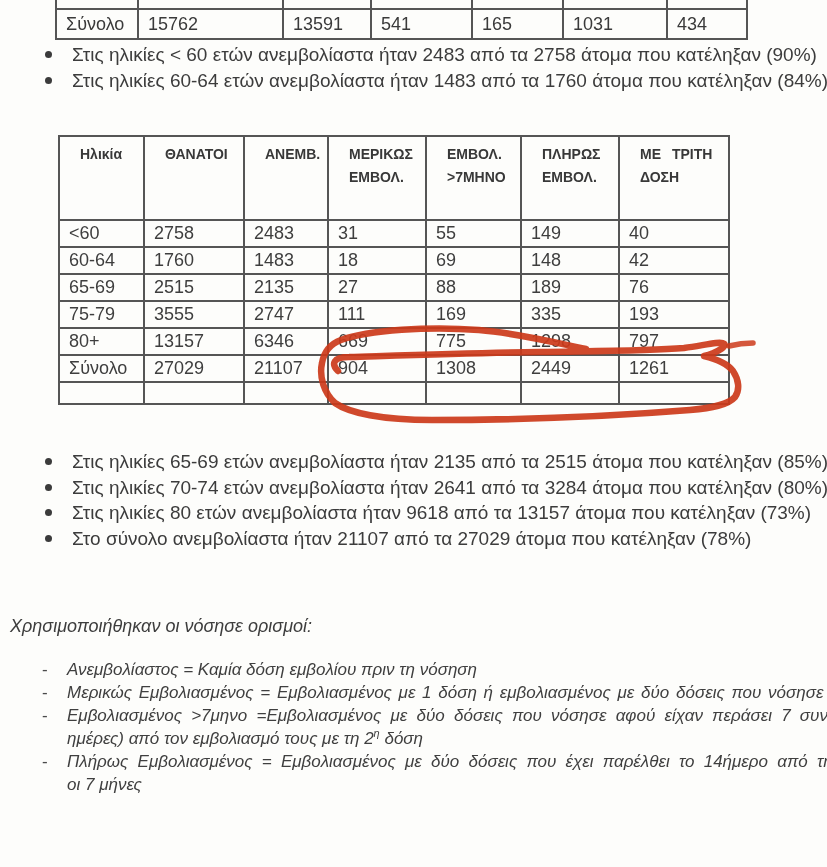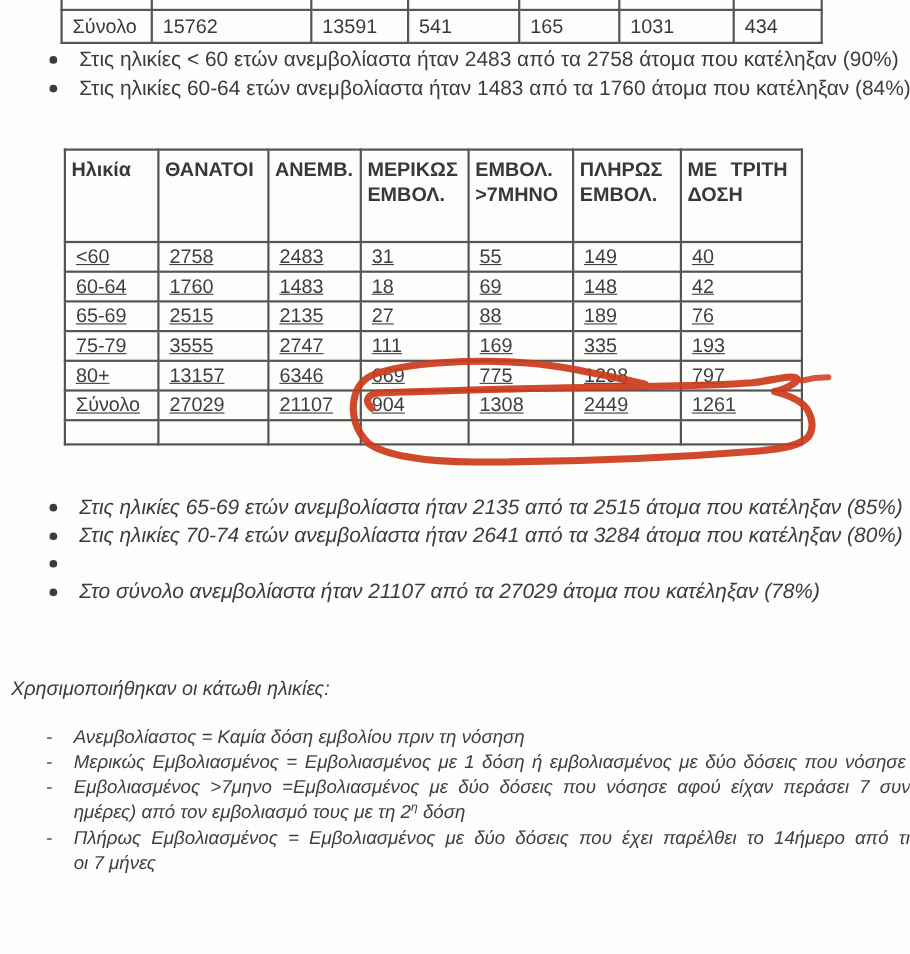--- a/index.html
+++ b/index.html
@@ -11,31 +11,31 @@
   
   table{border-collapse:collapse;position:absolute;table-layout:fixed;}
   td,th{border:2px solid #555;overflow:hidden;}
   .top-table{left:55px;top:-14px;width:691px;}
   .top-table td{font-size:18px;padding:0 0 0 9px;vertical-align:middle;color:#3a3a3a;}
   .top-table .sliver td{height:20px;}
   .top-table .sumrow td{height:28px;}
   .main-table{left:58px;top:135px;width:670px;}
   .main-table th{
     height:76px;vertical-align:top;text-align:left;
-    font-size:18px;font-weight:600;color:#383838;
-    padding:6px 4px 0 5px;line-height:23px;
+    font-size:14px;font-weight:600;color:#383838;
+    padding:6px 4px 0 20px;line-height:23px;
   }
-  .main-table td{font-size:18px;color:#3e3e3e;padding:0 0 0 9px;vertical-align:middle;text-decoration:underline;}
+  .main-table td{font-size:18px;color:#3e3e3e;padding:0 0 0 9px;vertical-align:middle;}
   .main-table tr.datarow td{height:25px;}
   .main-table tr.emptyrow td{height:20px;}
   .sp6{word-spacing:7px;}
   
   .bullets{position:absolute;left:0;width:827px;}
   .bullets-top{top:42px;}
-  .bullets-bottom{top:449px;font-style:italic;}
+  .bullets-bottom{top:449px;}
   .b-line{position:relative;height:25.6px;line-height:25.6px;padding-left:72px;
           white-space:nowrap;font-size:19px;color:#3c3c3c;}
   .dot{position:absolute;left:45px;top:9px;width:7px;height:7px;border-radius:50%;background:#3b3b3b;}
   
   .defs-heading{position:absolute;left:10px;top:616px;font-style:italic;font-size:18px;color:#3d3d3d;white-space:nowrap;}
   .defs{position:absolute;left:0;top:658px;width:827px;}
   .d-line{position:relative;height:23px;line-height:23px;padding-left:67px;
           white-space:nowrap;font-style:italic;font-size:17px;color:#3f3f3f;}
   .dash{position:absolute;left:42px;font-style:normal;color:#4a4a4a;}
   .sp2{word-spacing:2px;}
@@ -186,25 +186,25 @@
            C 324 393, 319 377, 322 363
            C 324 352, 330 344, 341 340
            C 368 330, 430 326, 479 330
            C 517 333, 552 342, 586 349" stroke="#cc3a1a"></path>
   <path fill="none" stroke-width="5.5" stroke-linecap="round" opacity="0.85" d="M 729 346 C 737 344, 746 343, 753 343" stroke="#cc3a1a"></path>
 </svg>
 
 <div class="bullets bullets-bottom">
   <div class="b-line"><span class="dot"></span><span>Στις ηλικίες 65-69 ετών ανεμβολίαστα ήταν 2135 από τα 2515 άτομα που κατέληξαν (85%)</span></div>
   <div class="b-line"><span class="dot"></span><span>Στις ηλικίες 70-74 ετών ανεμβολίαστα ήταν 2641 από τα 3284 άτομα που κατέληξαν (80%)</span></div>
-  <div class="b-line"><span class="dot"></span></div>
+  <div class="b-line"><span class="dot"></span><span>Στις ηλικίες 80 ετών ανεμβολίαστα ήταν 9618 από τα 13157 άτομα που κατέληξαν (73%)</span></div>
   <div class="b-line"><span class="dot"></span><span>Στο σύνολο ανεμβολίαστα ήταν 21107 από τα 27029 άτομα που κατέληξαν (78%)</span></div>
 </div>
 
-<div class="defs-heading">Χρησιμοποιήθηκαν οι κάτωθι ηλικίες:</div>
+<div class="defs-heading">Χρησιμοποιήθηκαν οι νόσησε ορισμοί:</div>
 
 <div class="defs">
   <div class="d-line">
     <span class="dash">-</span>
     <span>Ανεμβολίαστος = Καμία δόση εμβολίου πριν τη νόσηση</span>
   </div>
   <div class="d-line sp2">
     <span class="dash">-</span>
     <span>Μερικώς Εμβολιασμένος = Εμβολιασμένος με 1 δόση ή εμβολιασμένος με δύο δόσεις που νόσησε πριν να πε</span>
   </div>

